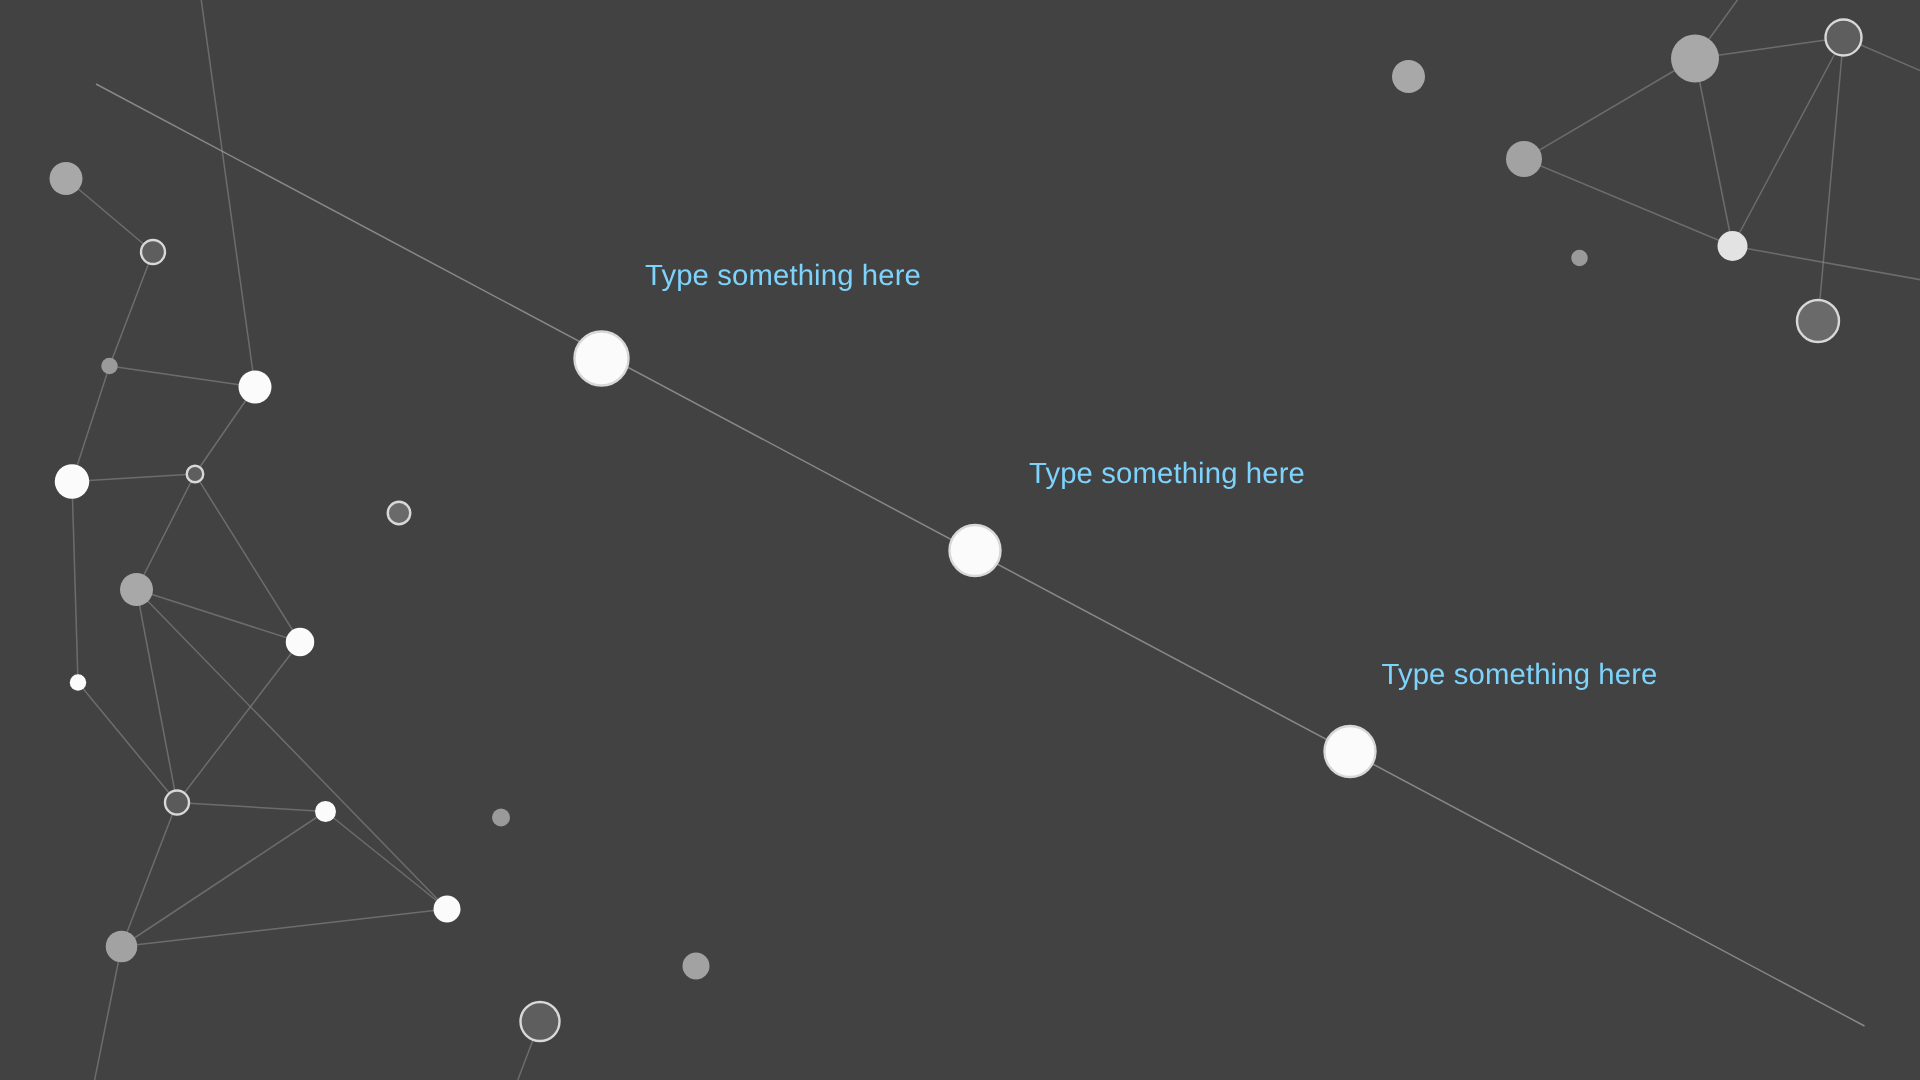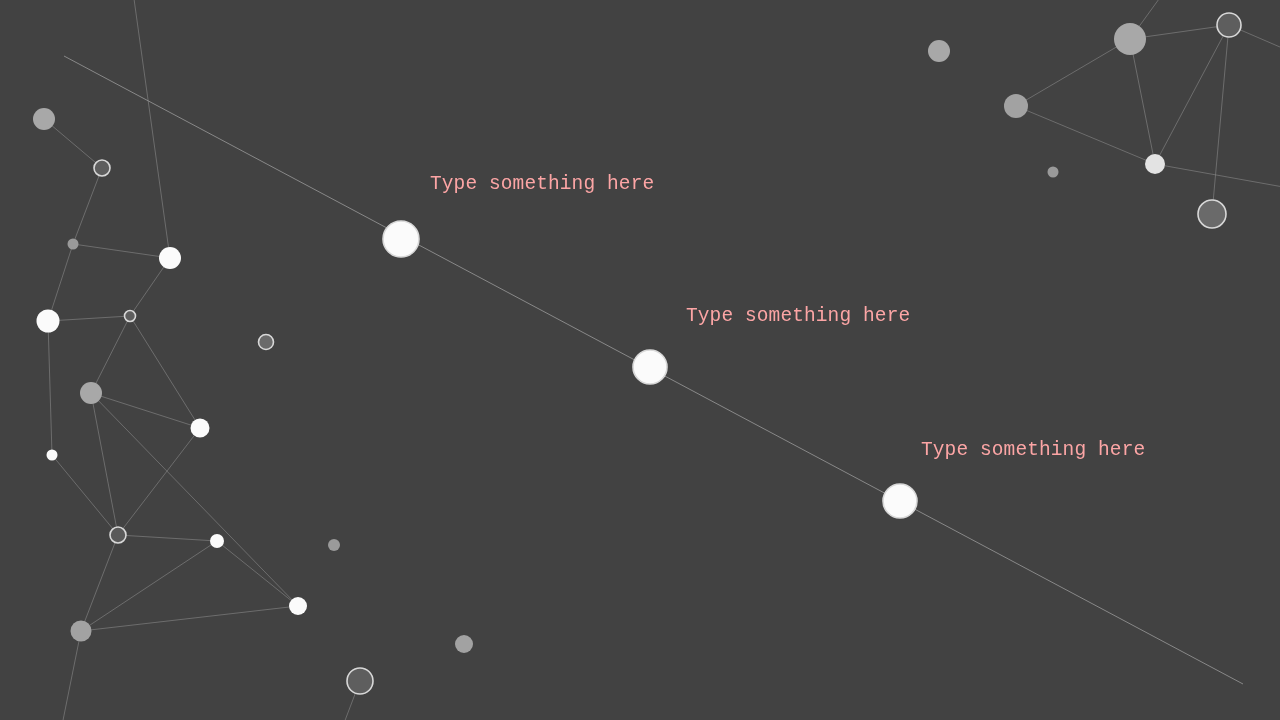--- a/index.html
+++ b/index.html
@@ -22,22 +22,22 @@
   #graph-svg {
     position: absolute;
     top: 0;
     left: 0;
     width: 1280px;
     height: 720px;
     display: block;
   }
   .graph-label {
     position: absolute;
-    color: #fca5a5;
-    font-family: Liberation Mono, monospace;
+    color: #7dd3fc;
+    font-family: Liberation Sans, sans-serif;
     font-size: 19.5px;
     font-weight: 400;
     letter-spacing: 0.1px;
     white-space: nowrap;
     line-height: 1;
     cursor: text;
     user-select: none;
   }
 </style>
 </head>

